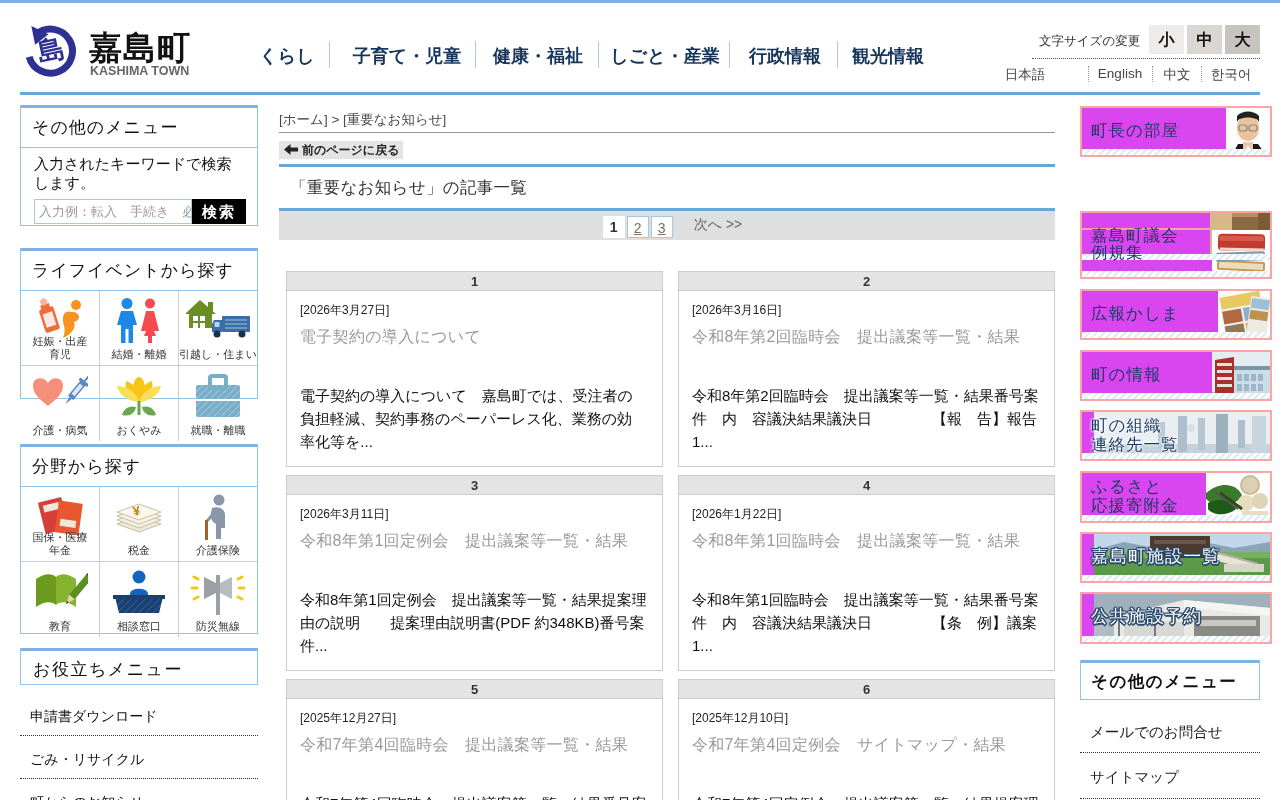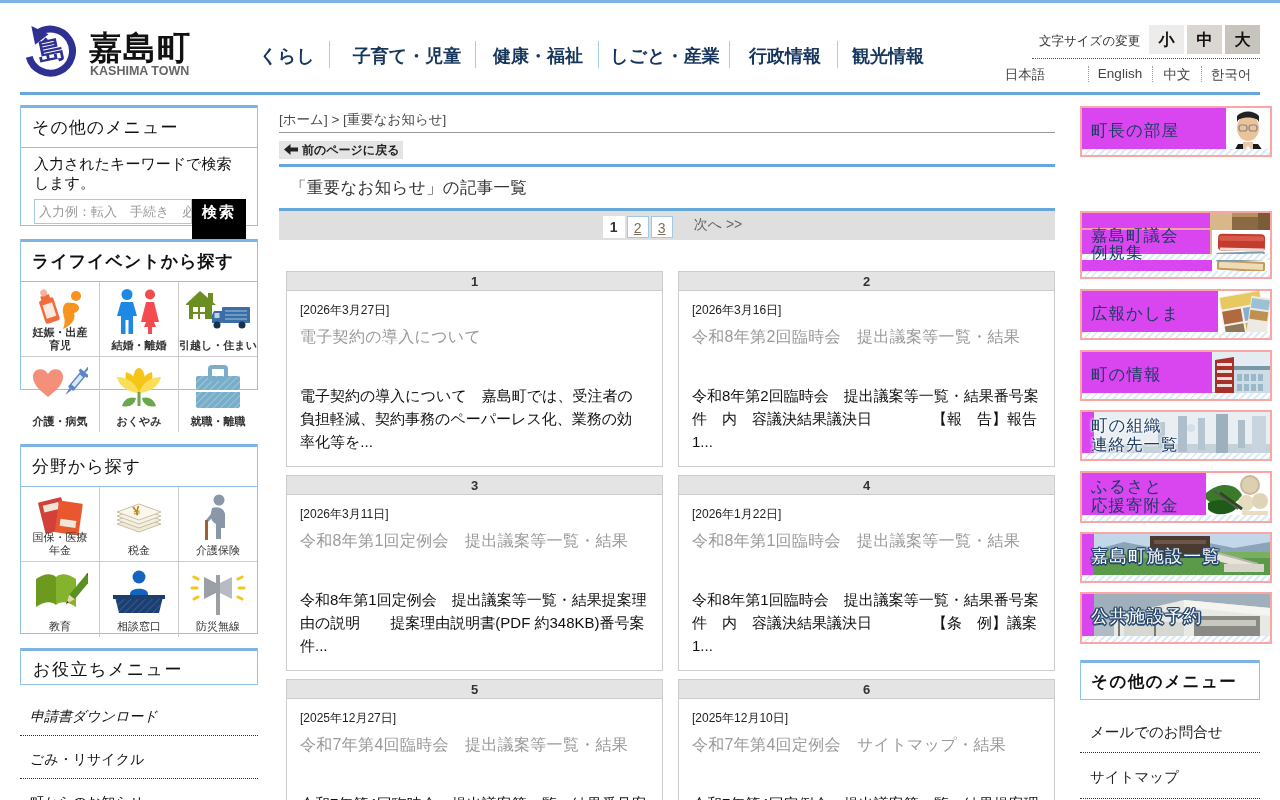--- a/index.html
+++ b/index.html
@@ -95,25 +95,25 @@
 <div class="langsep" style="left:1152px"></div>
 <div class="langsep" style="left:1201px"></div>
 <div class="hdrline"></div>
 
 <div class="lbox" style="top:105px;height:121px;">
  <div class="bar2"></div>
  <div class="ltitle">その他のメニュー</div>
  <div style="padding:6px 0 0 13px;font-size:15px;color:#111;line-height:19px;">入力されたキーワードで検索<br>します。</div>
  <div style="margin:7px 0 0 13px;display:flex;">
    <div style="width:158px;height:25px;border:1px solid #a9c8e2;font-size:13px;color:#999;line-height:23px;padding-left:4px;overflow:hidden;white-space:nowrap;">入力例：転入　手続き　必要</div>
-   <div style="width:54px;height:42px;background:#000;color:#fff;font-size:15px;font-weight:bold;text-align:center;line-height:25px;letter-spacing:2px;">検索</div>
+   <div style="width:54px;height:25px;background:#000;color:#fff;font-size:15px;font-weight:bold;text-align:center;line-height:25px;letter-spacing:2px;">検索</div>
  </div>
 </div>
 
-<div class="lbox" style="top:239px;height:151px;font-weight:bold;">
+<div class="lbox" style="top:248px;height:151px;">
  <div class="bar2"></div>
  <div class="ltitle">ライフイベントから探す</div>
  <div class="grid">
   <div class="cell"><svg width="60" height="46" viewBox="0 0 60 46">
     <g transform="rotate(-18 18 22)">
               <rect x="12" y="10" width="15" height="24" rx="2" fill="#f26b3a"></rect>
               <rect x="14.5" y="15" width="10" height="14" fill="#fff" opacity="0.85"></rect>
               <rect x="15" y="6" width="9" height="5" fill="#f26b3a"></rect>
               <ellipse cx="19.5" cy="3.5" rx="3.5" ry="3.5" fill="#f9b1a0"></ellipse>
             </g>
@@ -253,21 +253,21 @@
           </svg>
    <div class="lbl">防災無線</div></div>
  </div>
 </div>
 
 <div class="lbox" style="top:648px;height:37px;">
  <div class="bar2"></div>
  <div style="font-size:17px;color:#111;padding:7px 0 0 12px;letter-spacing:1.5px;">お役立ちメニュー</div>
 </div>
 <div style="position:absolute;left:20px;top:685px;width:238px;font-size:14px;color:#111;">
- <div style="padding:23px 0 9px 10px;border-bottom:1px dotted #333;font-style:italic;">申請書ダウンロード</div>
+ <div style="padding:23px 0 9px 10px;border-bottom:1px dotted #333;">申請書ダウンロード</div>
  <div style="padding:15px 0 9px 10px;border-bottom:1px dotted #333;">ごみ・リサイクル</div>
  <div style="padding:15px 0 9px 10px;">町からのお知らせ</div>
 </div>
 
 <div class="main">
  <div class="bc">[ホーム] &gt; [重要なお知らせ]</div>
  <div class="backbtn"><svg width="14" height="11" viewBox="0 0 14 11" style="vertical-align:-1px;margin-right:4px;">
           <path d="M6.5 0 L0 5.5 L6.5 11 L6.5 7.6 L14 7.6 L14 3.4 L6.5 3.4 Z" fill="#222"></path>
         </svg>前のページに戻る</div>
  <div class="bluehr"></div>

